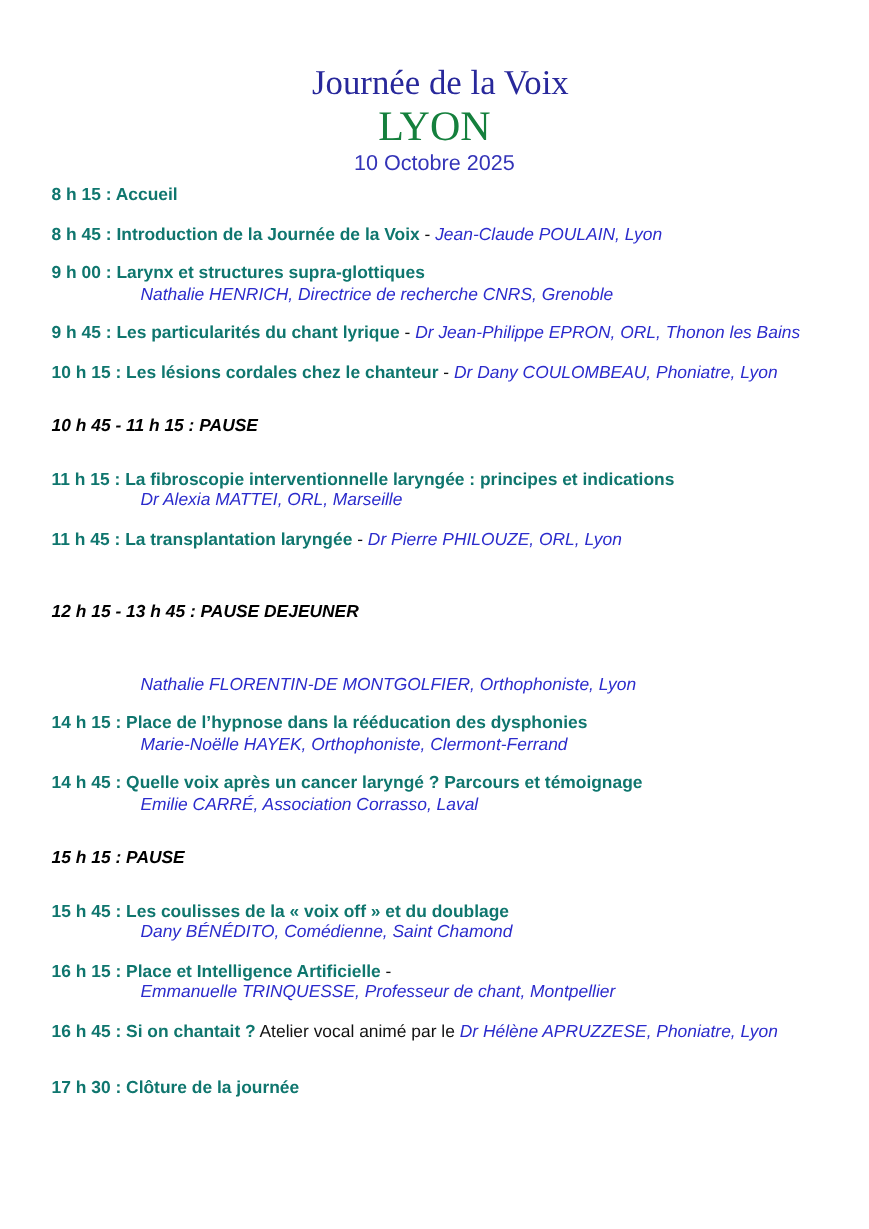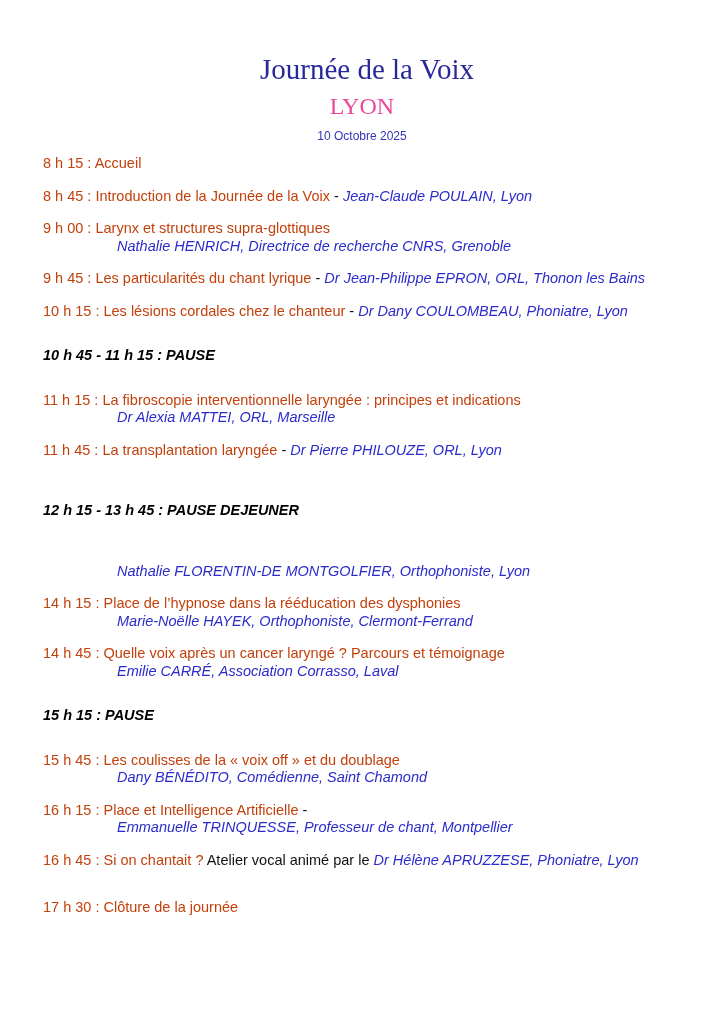--- a/index.html
+++ b/index.html
@@ -19,46 +19,46 @@
     font-family: "Liberation Serif", serif;
     font-size: 29px;
     line-height: 34px;
     color: #28289B;
     font-weight: 400;
     margin: 0;
     padding-left: 10px;
   }
   .event-city {
     font-family: "Liberation Serif", serif;
-    font-size: 24px;
+    font-size: 35px;
     line-height: 40px;
-    color: #ec4899;
+    color: #15803d;
     font-weight: 400;
     margin: 0;
   }
   .event-date {
-    font-size: 12px;
+    font-size: 18px;
     line-height: 20px;
     color: #3434B8;
     margin: 0;
   }
 
   
   .sched {
     margin-top: 9px;
     padding-left: 43px;
     padding-right: 16px;
     font-size: 14.5px;
     line-height: 17.5px;
   }
   .entry {
     padding-left: 74px;
     text-indent: -74px; 
   }
-  .entry b { font-weight: 400; color: #c2410c; }
+  .entry b { font-weight: 700; color: #0f766e; }
   .spk {
     font-style: italic;
     color: #2B2BCC;
     text-align: right;
   }
   .spk-line { text-indent: 0; } 
   .dash { font-weight: 400; color: #111111; }
   .note { font-weight: 400; color: #111111; }
   .pause {
     font-weight: 700;

